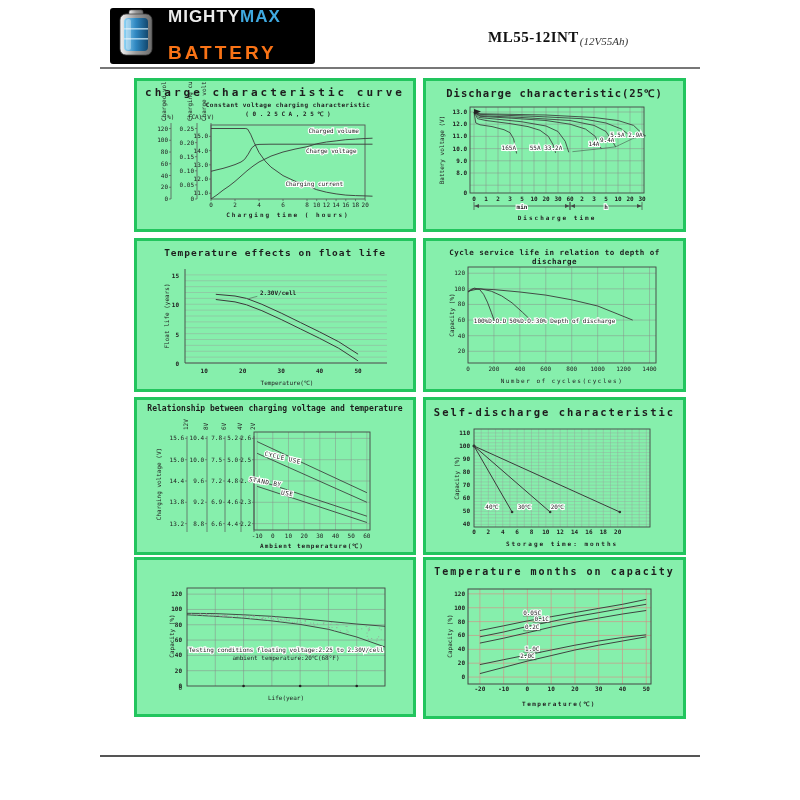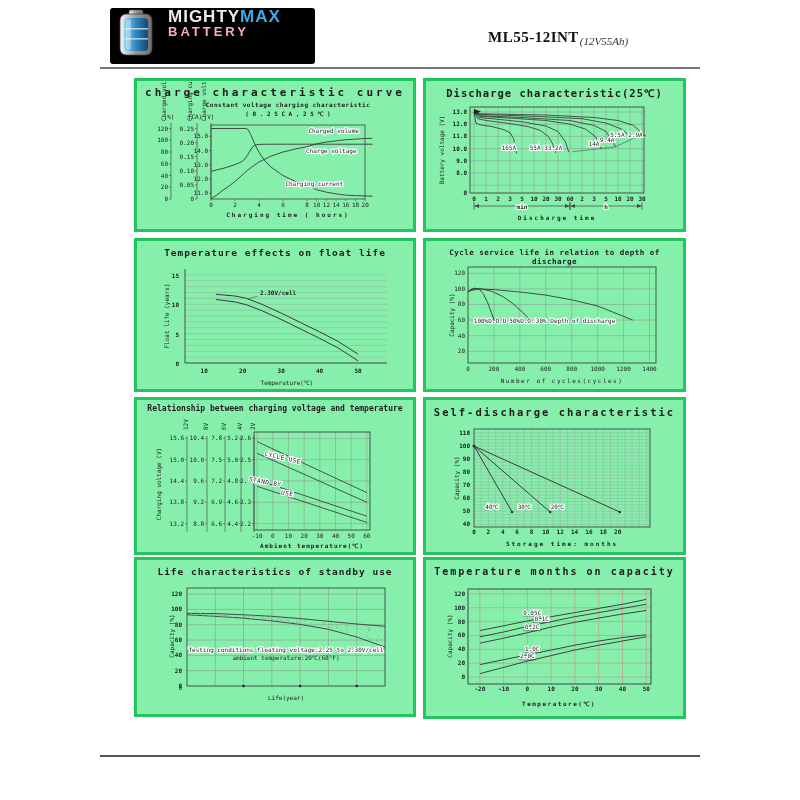--- a/index.html
+++ b/index.html
@@ -5,21 +5,21 @@
   html,body{margin:0;padding:0;background:#fff;}
   #page{position:relative;width:800px;height:800px;background:#fff;font-family:"DejaVu Sans Mono",monospace;overflow:hidden;}
   .rule{position:absolute;left:100px;width:600px;background:#555;}
   #rule-top{top:67px;height:2px;background:#777;}
   #rule-bottom{top:755px;height:2px;}
   
   #logo{position:absolute;left:110px;top:8px;width:205px;height:56px;background:#000;border-radius:3px;display:flex;align-items:flex-start;}
   #logo-text{margin-left:6px;line-height:1;}
   .lg1{font-family:"Liberation Sans",sans-serif;font-weight:bold;font-size:17px;color:#ececec;letter-spacing:1px;}
   .lg1 .max{color:#3fa9e0;}
-  .lg2{font-family:"Liberation Sans",sans-serif;font-weight:bold;font-size:13px;color:#f9a8d4;letter-spacing:3px;margin-top:0;}
+  .lg2{font-family:"Liberation Sans",sans-serif;font-weight:bold;font-size:19px;color:#f97316;letter-spacing:3px;margin-top:18px;}
   #model{position:absolute;left:488px;top:28px;font-family:"Liberation Serif",serif;color:#111;}
   #model .m1{font-weight:bold;font-size:15px;letter-spacing:.5px;}
   #model .m2{font-style:italic;font-size:11px;color:#333;position:relative;top:3px;left:1px;}
   
   .panel{position:absolute;border:3px solid #22c55e;background:#86efac;}
   .panel h3{position:absolute;left:0;right:0;margin:0;text-align:center;font-weight:bold;color:#1d1d1d;font-family:"DejaVu Sans Mono",monospace;}
   .panel svg{position:absolute;left:0;top:0;}
   #p0{left:134px;top:78px;width:276px;height:148px}
   #p1{left:423px;top:78px;width:257px;height:148px}
   #p2{left:134px;top:238px;width:276px;height:148px}
@@ -495,21 +495,20 @@
         <circle cx="48" cy="45.986666666666665" r="1.3" fill="#333"></circle>
         <circle cx="124.1469387755102" cy="111.97333333333333" r="1.3" fill="#333"></circle>
         <text x="98.28571428571428" y="109.36" text-anchor="middle" font-size="5" paint-order="stroke" stroke="#fff" stroke-width="2.2">30℃</text>
         <polyline points="48.0,46.0 193.8,112.0" fill="none" stroke="#3a3a3a" stroke-width="1"></polyline>
         <circle cx="48" cy="45.986666666666665" r="1.3" fill="#333"></circle>
         <circle cx="193.82857142857145" cy="111.97333333333333" r="1.3" fill="#333"></circle>
         <text x="131.33061224489796" y="109.36" text-anchor="middle" font-size="5" paint-order="stroke" stroke="#fff" stroke-width="2.2">20℃</text>
       </svg>
   </div>
   <div id="p6" class="panel">
-    <h3>Life characteristics of standby use</h3>
     <svg width="274" height="152" viewBox="0 0 274 152">
         <line x1="50" y1="110.6875" x2="248" y2="110.6875" stroke="#888" stroke-width="0.5"></line>
         <line x1="50" y1="95.375" x2="248" y2="95.375" stroke="#888" stroke-width="0.5"></line>
         <line x1="50" y1="80.0625" x2="248" y2="80.0625" stroke="#888" stroke-width="0.5"></line>
         <line x1="50" y1="64.75" x2="248" y2="64.75" stroke="#888" stroke-width="0.5"></line>
         <line x1="50" y1="49.4375" x2="248" y2="49.4375" stroke="#888" stroke-width="0.5"></line>
         <line x1="50" y1="34.125" x2="248" y2="34.125" stroke="#888" stroke-width="0.5"></line>
         <line x1="78.28571428571428" y1="28" x2="78.28571428571428" y2="126" stroke="#888" stroke-width="0.5"></line>
         <line x1="106.57142857142857" y1="28" x2="106.57142857142857" y2="126" stroke="#888" stroke-width="0.5"></line>
         <line x1="134.85714285714283" y1="28" x2="134.85714285714283" y2="126" stroke="#888" stroke-width="0.5"></line>

